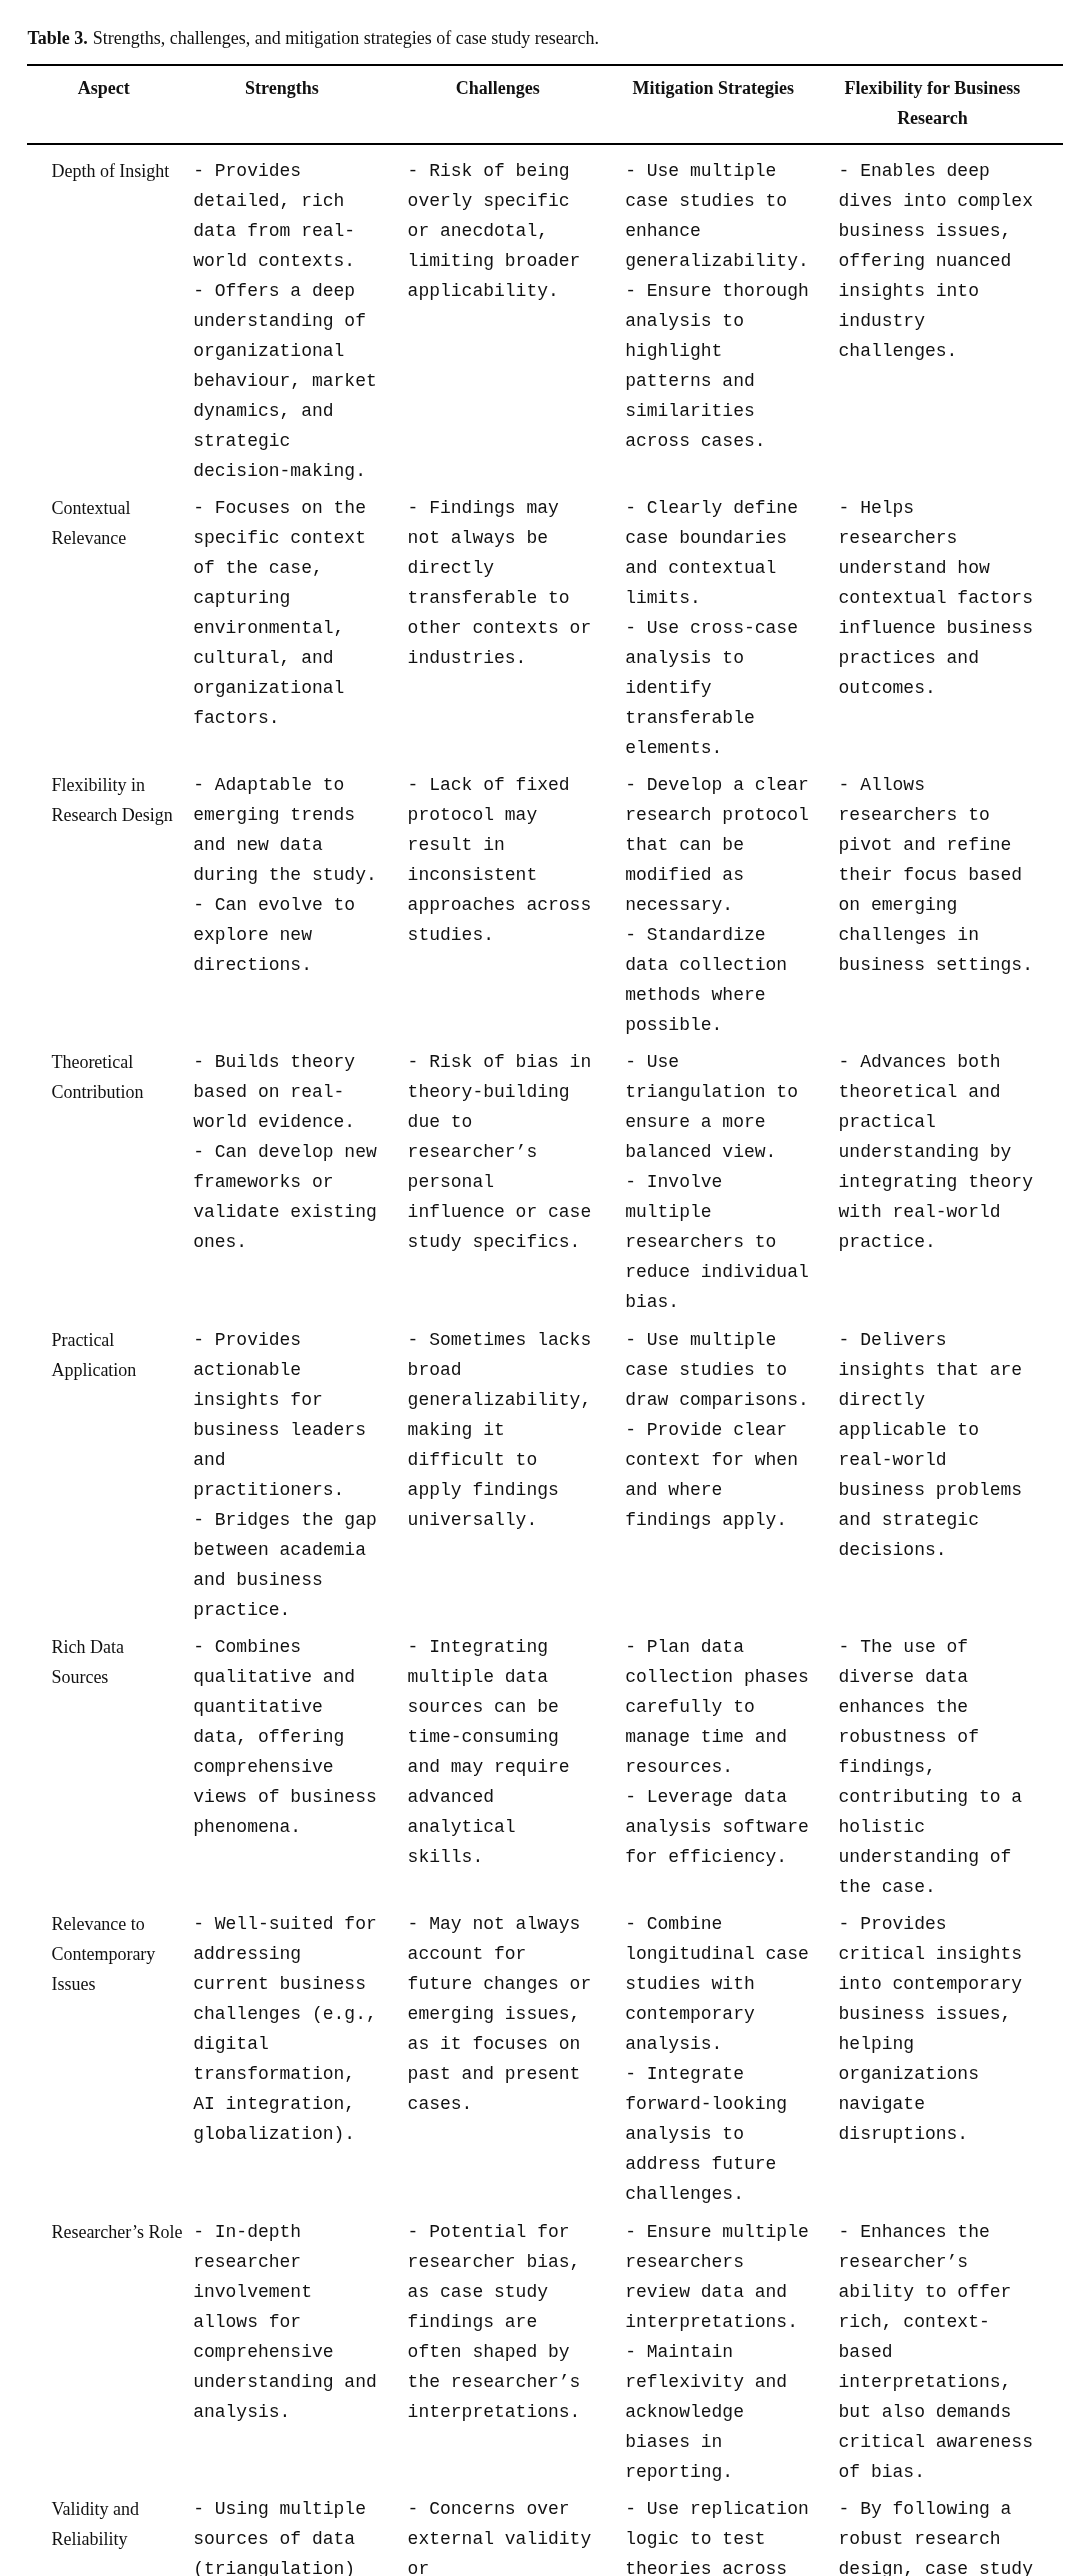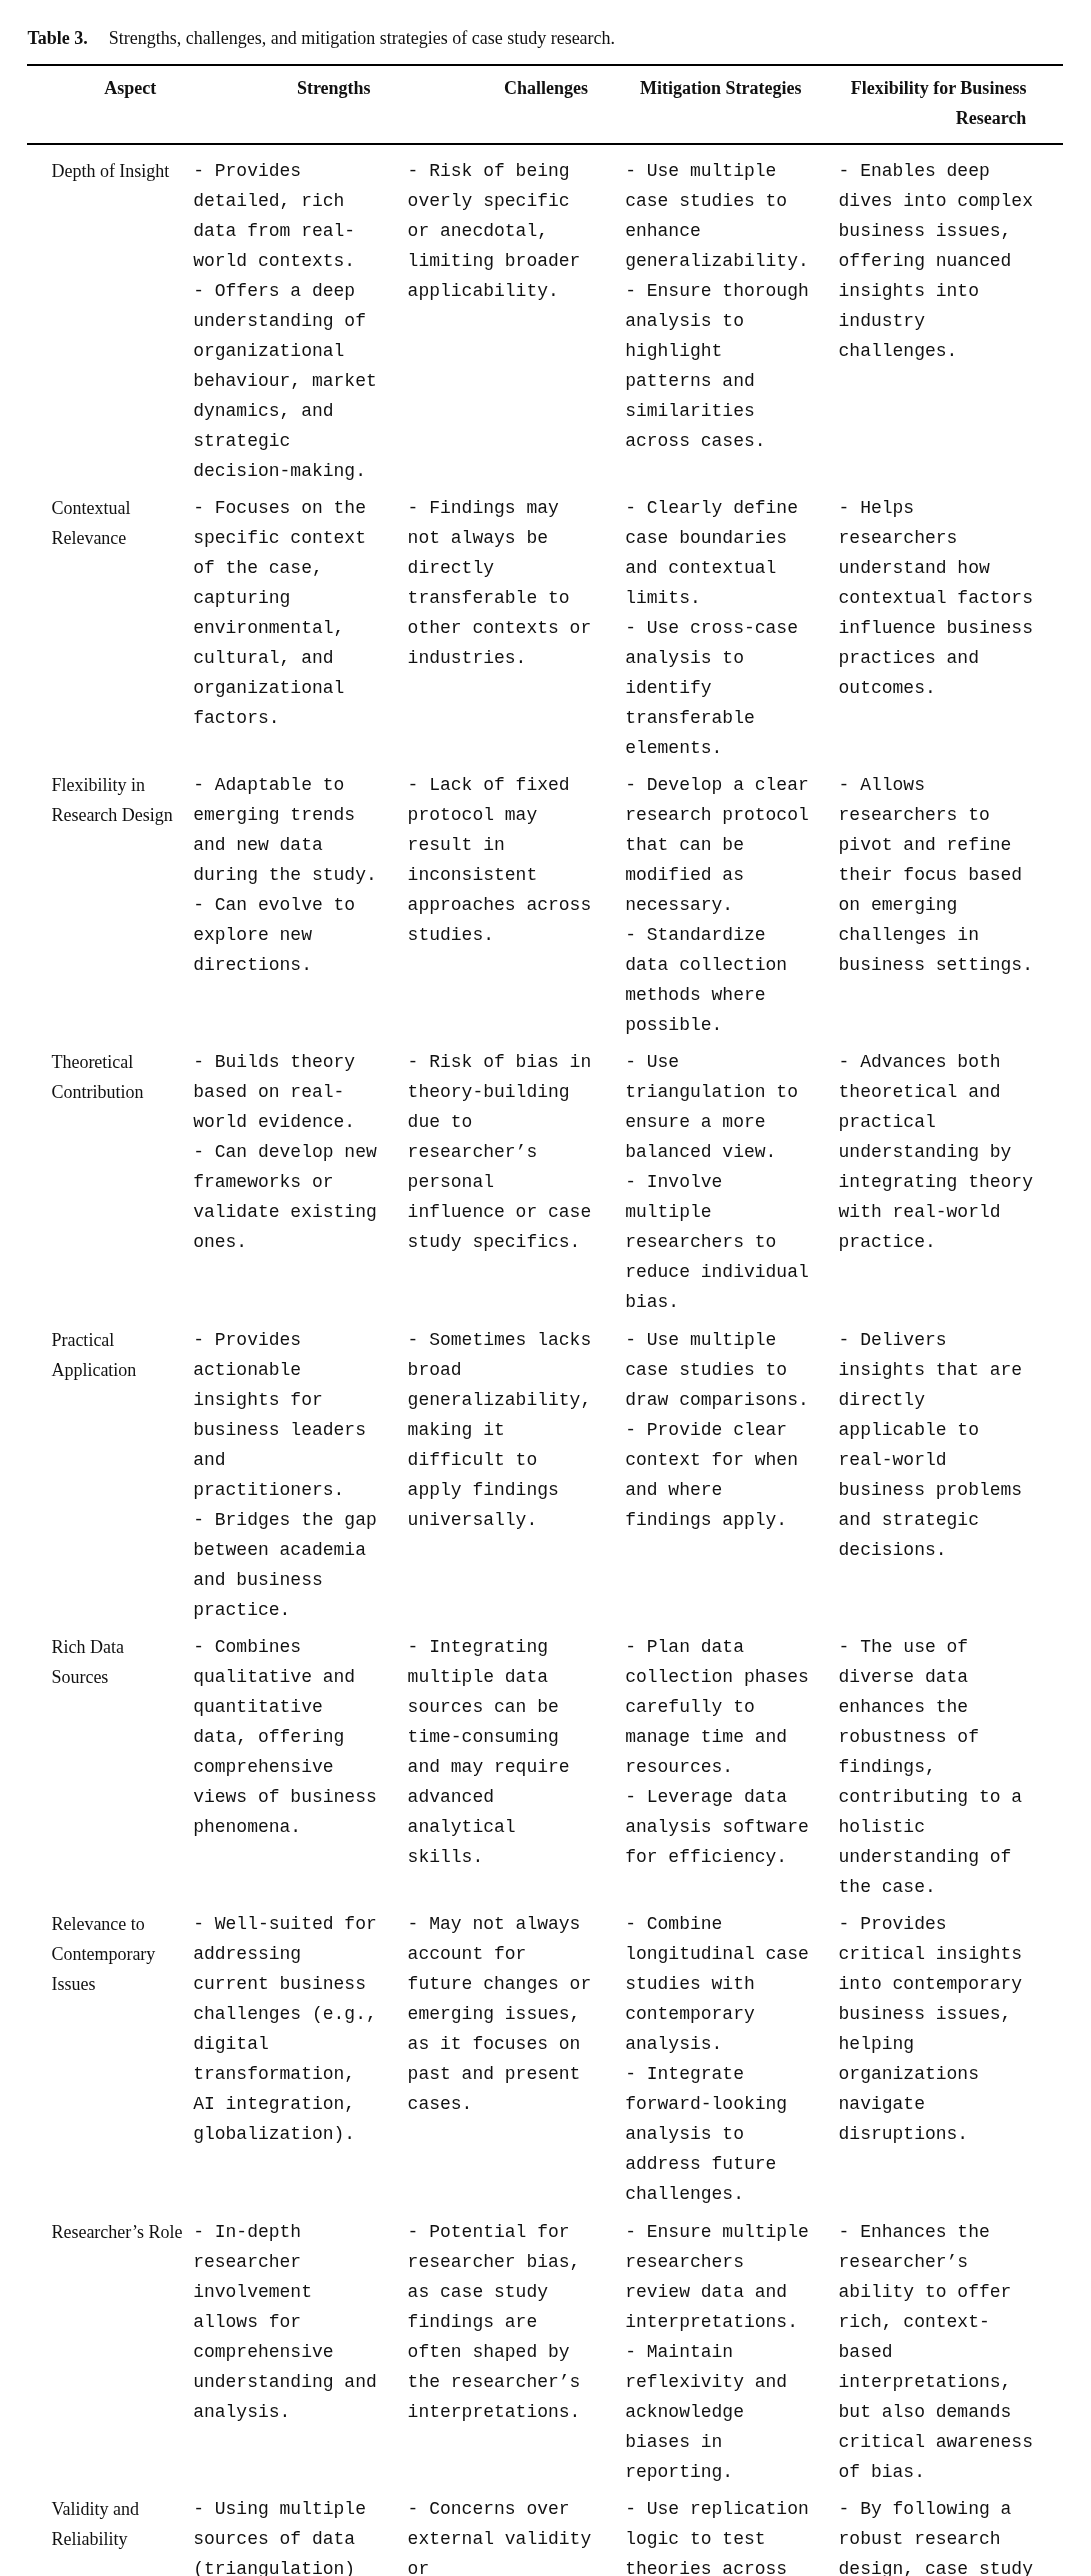--- a/index.html
+++ b/index.html
@@ -17,32 +17,32 @@
   .page {
     padding: 25.6px 28px 0 27.4px;
   }
   .title {
     margin: 0 0 14.6px 0;
     font-size: 18px;
     line-height: 24px;
   }
   .title-label {
     font-weight: bold;
-    margin-right: 21px;
+    margin-right: 5px;
   }
   table.data-table {
     width: 1036px;
     border-collapse: collapse;
     table-layout: fixed;
     border-top: 2.7px solid #000000;
     border-bottom: 3.7px solid #000000;
   }
   thead th {
     border-bottom: 2.7px solid #000000;
-    text-align: right;
+    text-align: center;
     vertical-align: top;
     font-weight: bold;
     font-size: 18px;
     line-height: 30px;
     padding: 7.3px 37px 9.1px 0;
   }
   thead th:first-child {
     padding-left: 24px;
   }
   tbody td {

